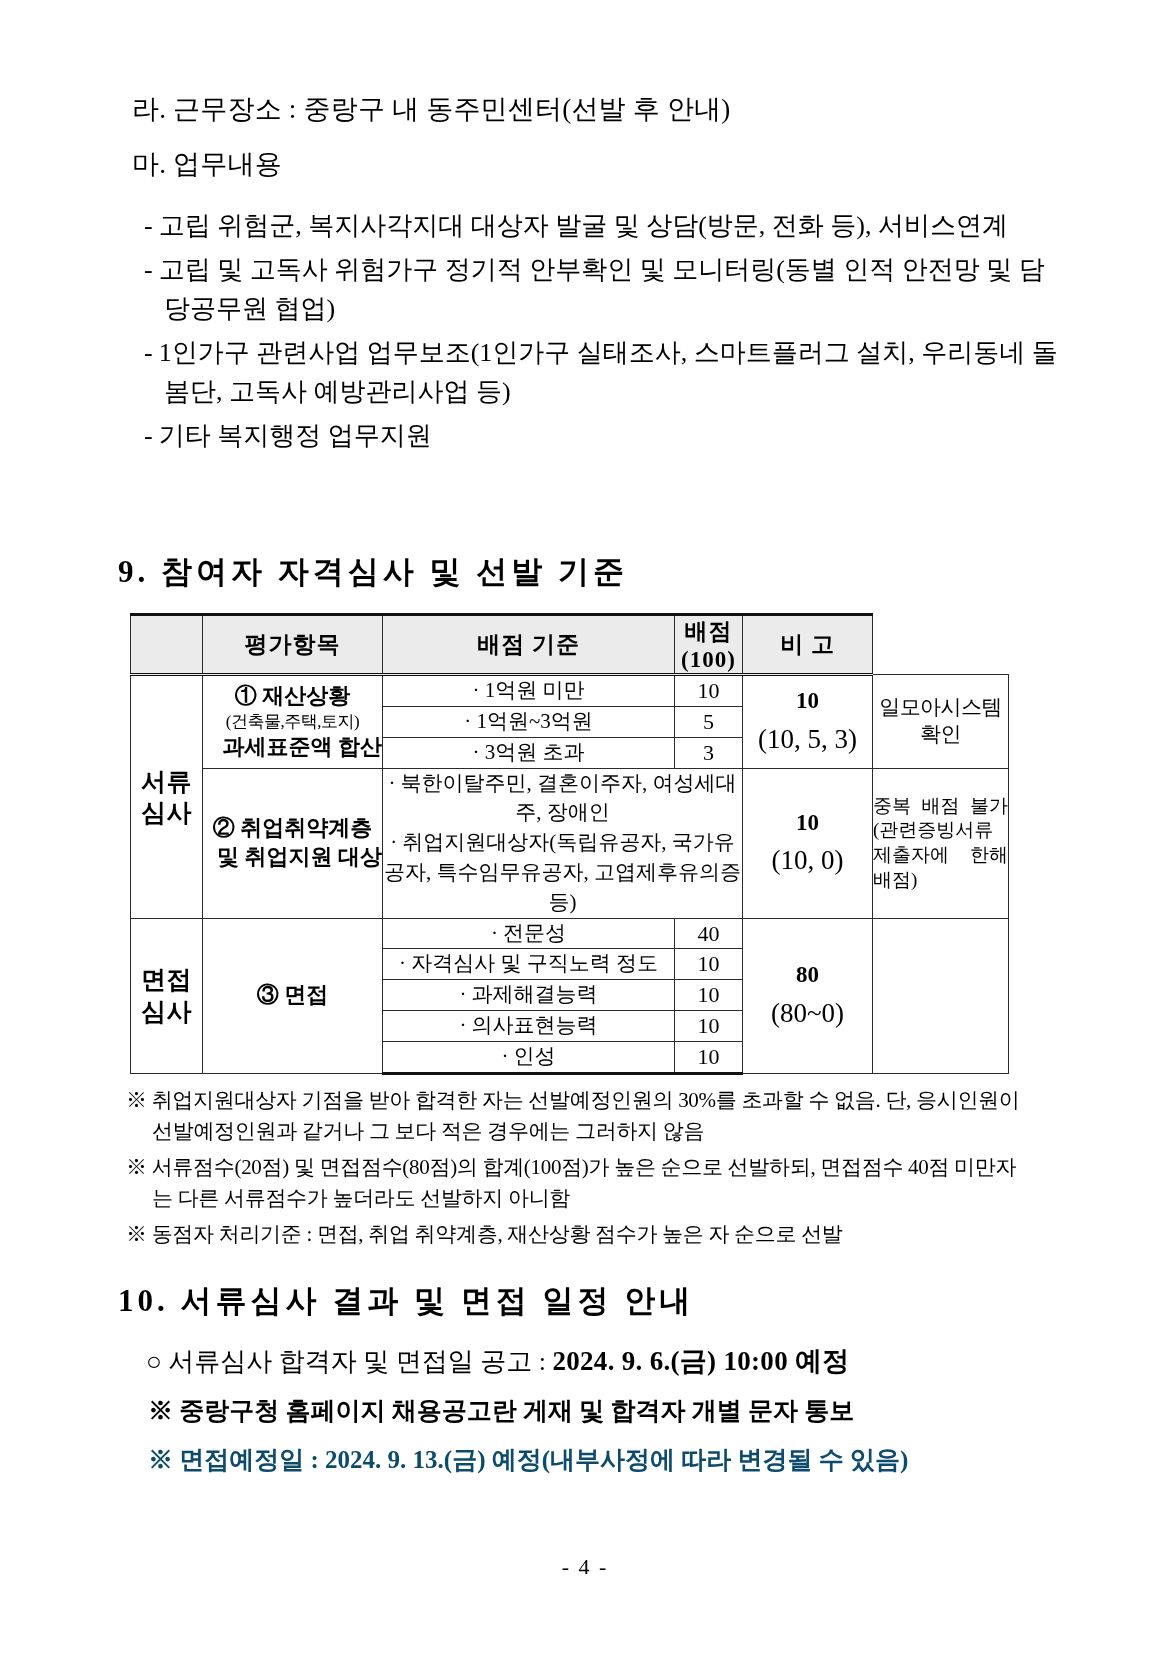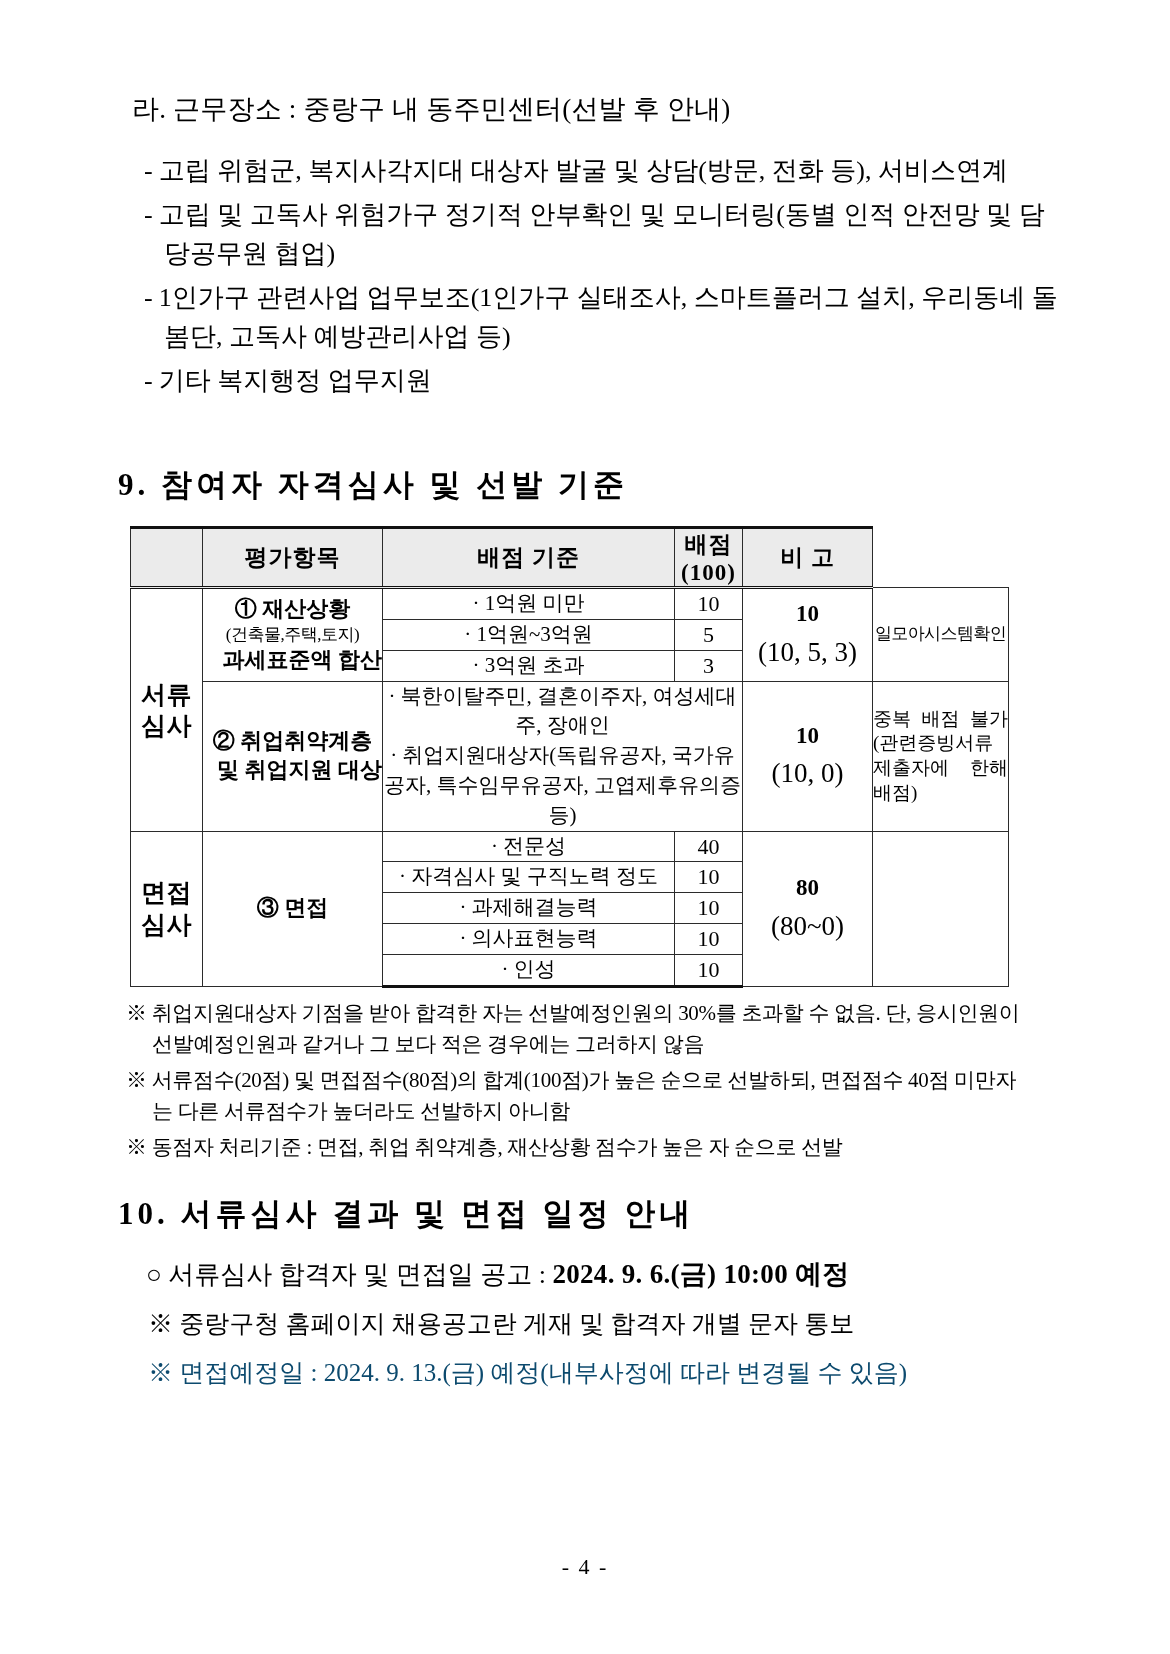--- a/index.html
+++ b/index.html
@@ -41,21 +41,21 @@
   }
   .dash-item .dash { margin-right: 6px; }
 
   .section-head {
     font-size: 31px;
     font-weight: bold;
     letter-spacing: 4px;
     margin: 0 0 20px 0;
     white-space: nowrap;
   }
-  #section9-head { margin-top: 64px; }
+  #section9-head { margin-top: 96px; }
   #section10-head { margin-top: 30px; }
 
   
   table.eval {
     border-collapse: collapse;
     width: 878px;
     margin-left: 12px;
     table-layout: fixed;
     font-size: 20px;
   }
@@ -122,21 +122,21 @@
     font-weight: normal;
     font-size: 27px;
     display: block;
   }
   td.note {
     font-size: 19px;
     text-align: left;
     padding: 6px 6px 6px 8px;
     line-height: 1.3;
   }
-  td.note.small { font-size: 17px; letter-spacing: -0.6px; }
+  td.note.small { font-size: 21px; letter-spacing: -0.6px; }
   td.note .jt { display:block; text-align: justify; }
   tr.last-body td { border-bottom: 3px solid #111; }
 
   
   .note-line {
     font-size: 21px;
     line-height: 1.5;
     margin: 0 0 4px 8px;
     text-indent: -26px;
     padding-left: 26px;
@@ -155,20 +155,21 @@
   .o-item .big {
     font-size: 27px;
     font-weight: bold;
     letter-spacing: 0.3px;
   }
   .star-item {
     font-size: 25px;
     line-height: 1.45;
     margin: 12px 0 10px 30px;
     white-space: nowrap;
+    font-weight: bold;
   }
   .star-item.blue { color: #0c4a6e; }
 
   
   .footer {
     position: absolute;
     left: 0;
     right: 0;
     bottom: 74px;
     text-align: center;
@@ -179,20 +180,24 @@
 </head>
 <body>
 
 <div class="page">
 
   <div class="lvl1">
     <span>라.</span>
     <span>근무장소 : 중랑구 내 동주민센터(선발 후 안내)</span>
   </div>
 
+  <div class="lvl1">
+    <span>마.</span>
+    <span>업무내용</span>
+  </div>
 
   <div class="dash-item">
     <span class="dash">-</span><span>고립 위험군, 복지사각지대 대상자 발굴 및 상담(방문, 전화 등), 서비스연계</span>
   </div>
   <div class="dash-item">
     <span class="dash">-</span><span>고립 및 고독사 위험가구 정기적 안부확인 및 모니터링(동별 인적 안전망 및 담당공무원 협업)</span>
   </div>
   <div class="dash-item">
     <span class="dash">-</span><span>1인가구 관련사업 업무보조(1인가구 실태조사, 스마트플러그 설치, 우리동네 돌봄단, 고독사 예방관리사업 등)</span>
   </div>

